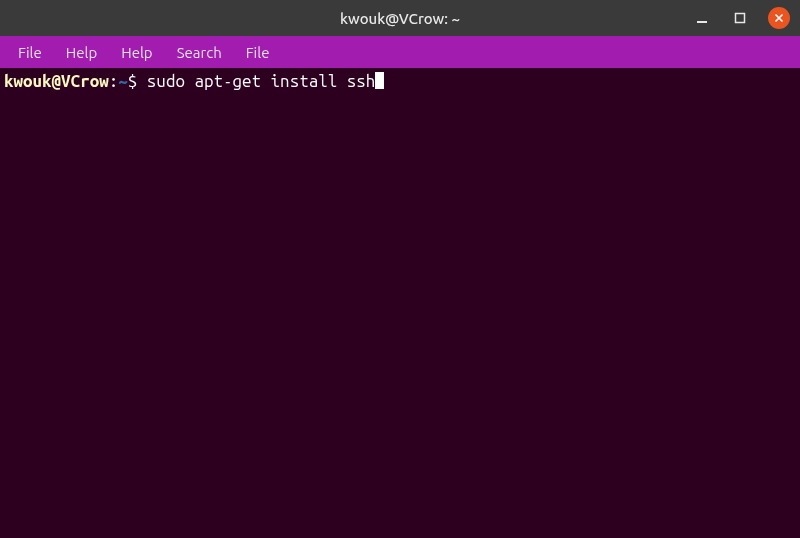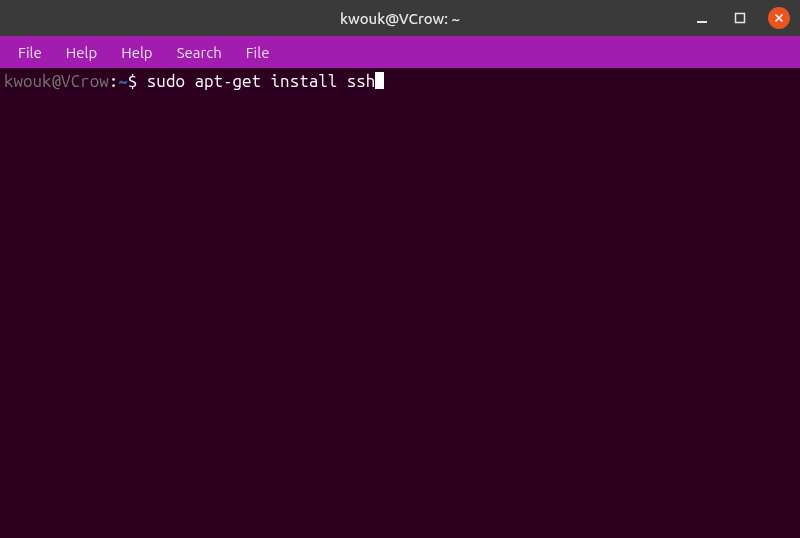--- a/index.html
+++ b/index.html
@@ -81,22 +81,22 @@
       flex: 1;
       background: #2c001e;
       padding: 2px 4px;
       font-family: "Ubuntu Mono", "Liberation Mono", "DejaVu Sans Mono", monospace;
       font-size: 17px;
       line-height: 1.25;
       color: #ffffff;
       overflow: hidden;
     }
     .prompt-user {
-      color: #737373;
-      font-weight: normal;
+      color: #fef9c3;
+      font-weight: bold;
     }
     .prompt-colon {
       color: #ffffff;
     }
     .prompt-path {
       color: #3465a4;
       font-weight: bold;
     }
     .prompt-symbol {
       color: #ffffff;

